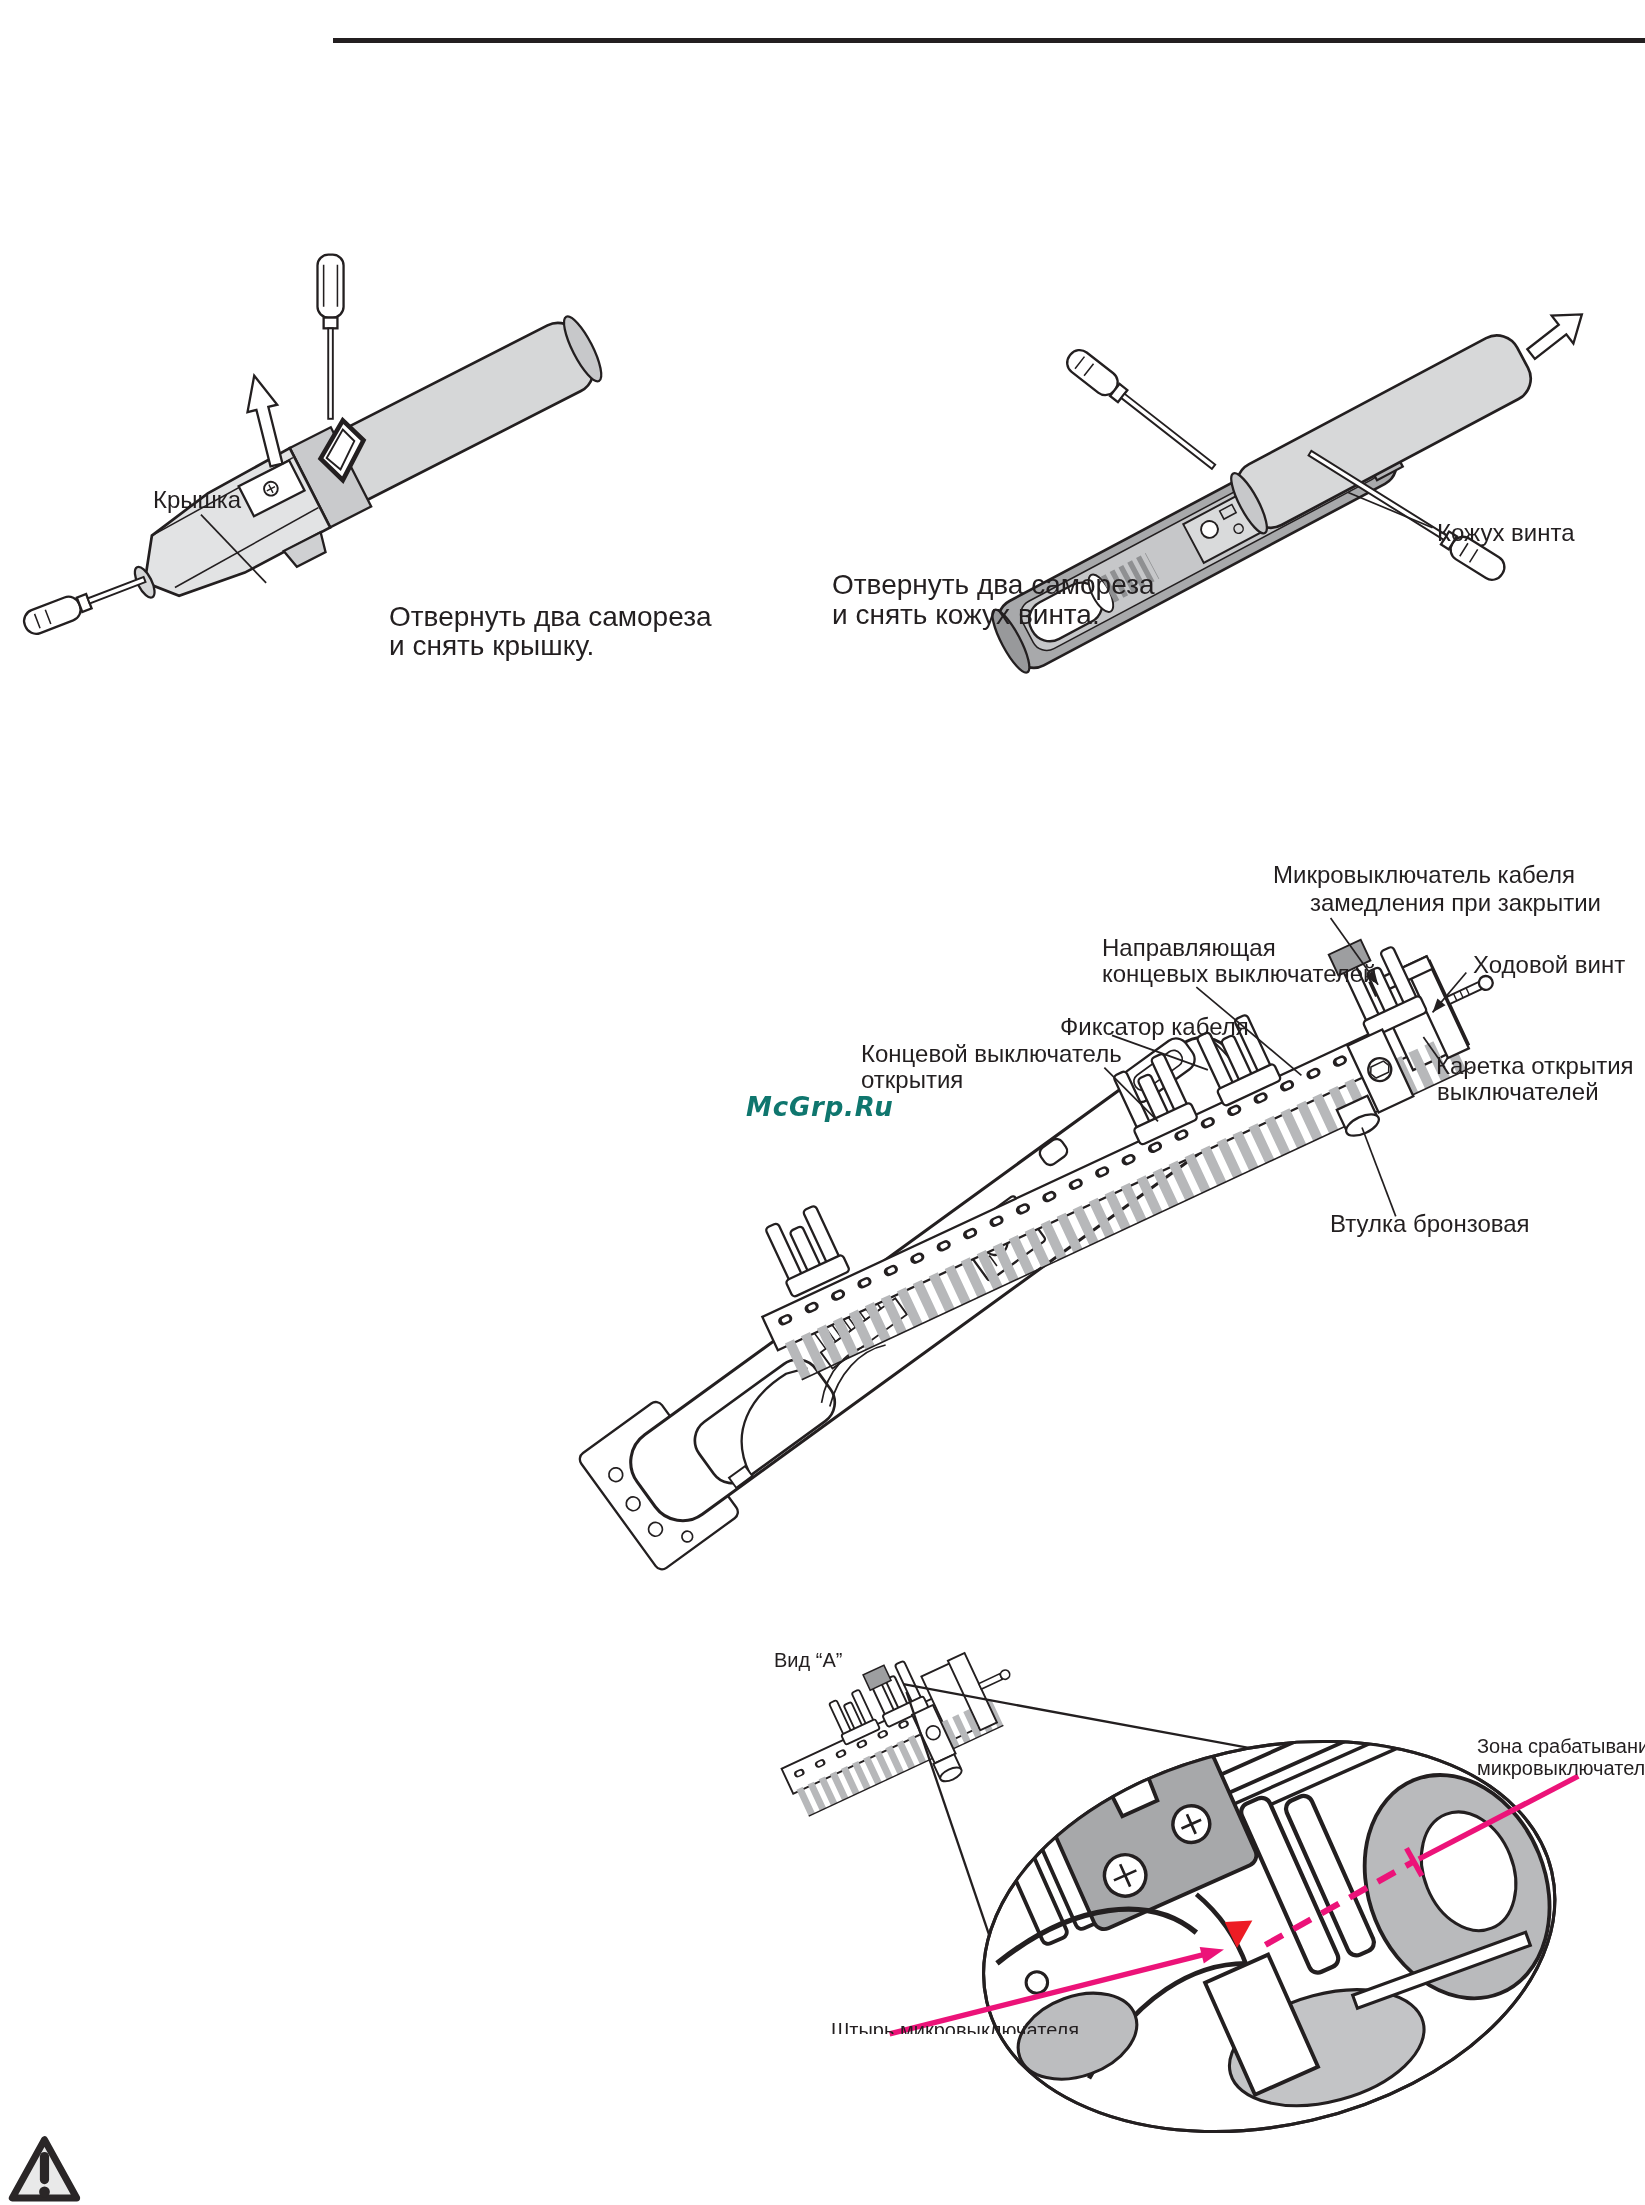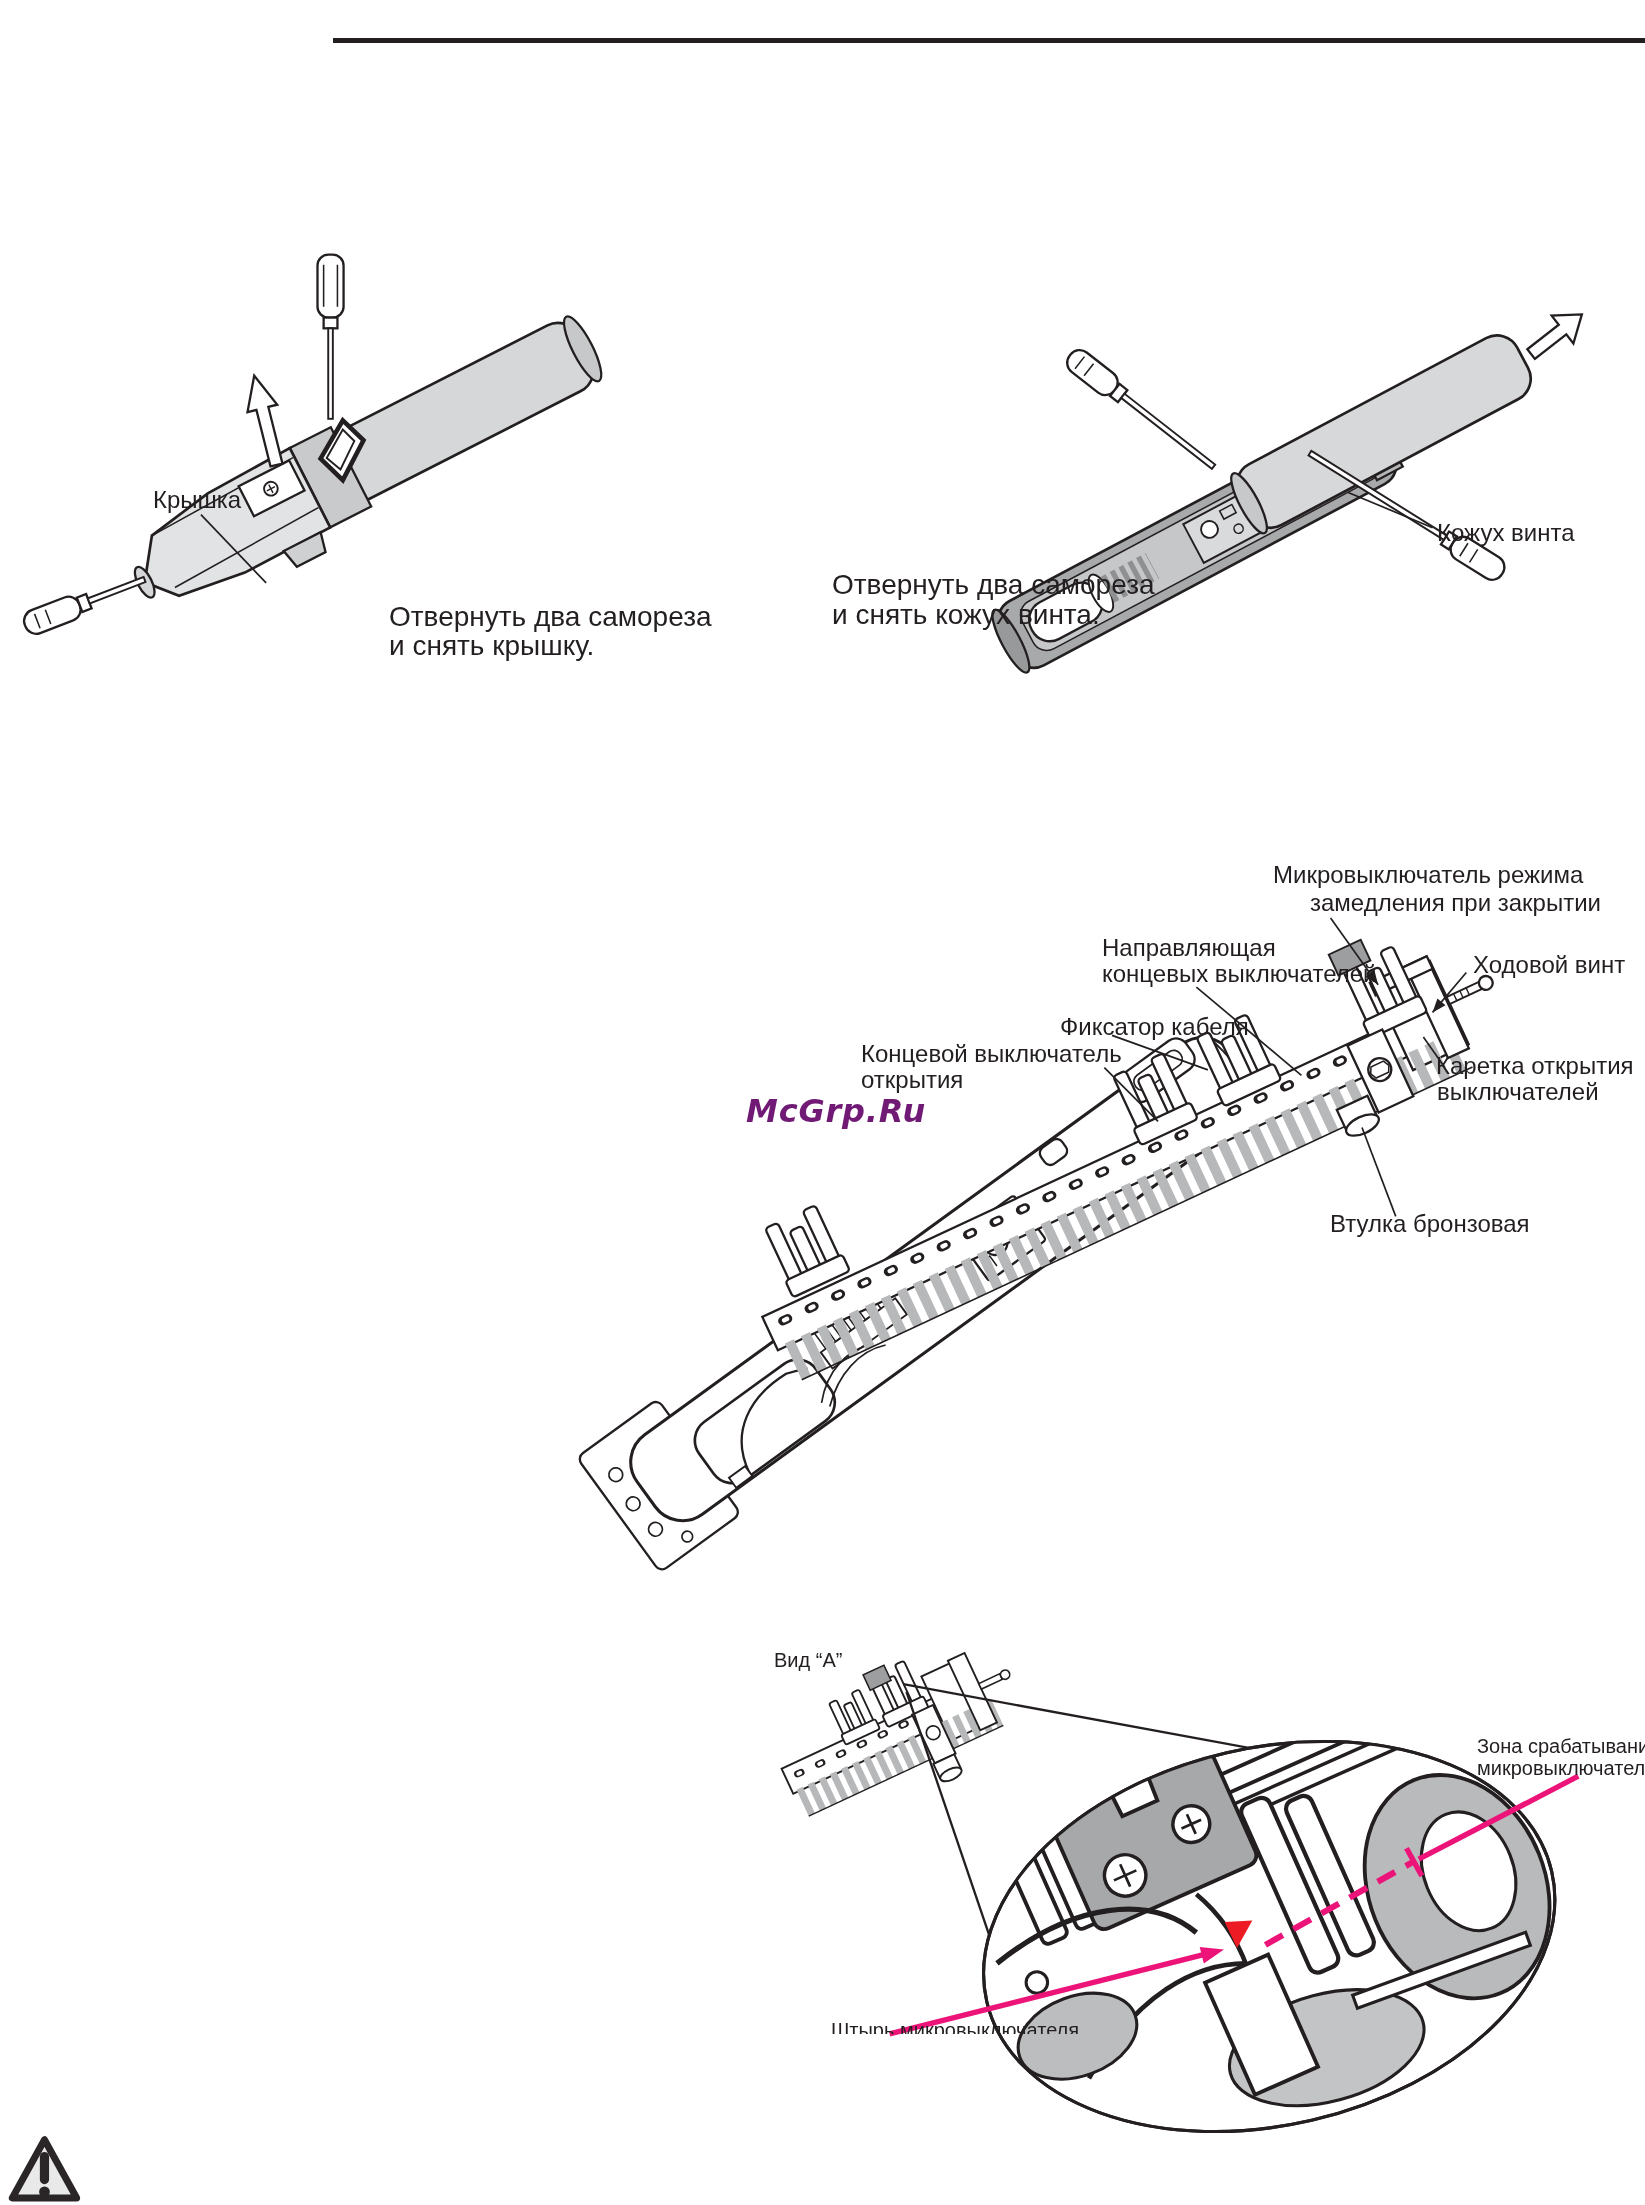--- a/index.html
+++ b/index.html
@@ -10,22 +10,22 @@
   .lbl.instr{font-size:28px;}
   .lbl.sm{font-size:20px;}
   .lbl.title{font-size:20px;margin-top:7px;}
   .lbl.clip{height:16px;overflow:hidden;}
   .logo{position:absolute;left:11.5px;top:0px;font-family:"Liberation Serif","DejaVu Serif",serif;
         font-style:italic;font-weight:bold;color:#1f1b1c;white-space:nowrap;letter-spacing:0.8px;}
   .lg-big{font-size:63px;line-height:46px;}
   .lg-sm{font-size:46px;line-height:46px;}
   .lg-reg{font-size:20px;vertical-align:34px;letter-spacing:0;}
   .toprule{position:absolute;left:333px;top:38px;width:1312px;height:5.4px;background:#231f20;}
-  .watermark{position:absolute;left:746px;top:1092px;font-size:32px;font-weight:bold;
-             font-style:italic;color:#701a75;font-family:"DejaVu Sans",sans-serif;letter-spacing:0.8px;}
+  .watermark{position:absolute;left:746px;top:1092px;font-size:26px;font-weight:bold;
+             font-style:italic;color:#0f766e;font-family:"DejaVu Sans",sans-serif;letter-spacing:0.8px;}
 </style>
 </head>
 <body>
 
 <div id="page">
 
   <svg id="art" width="1645" height="2205" viewBox="0 0 2145 2875">
     <defs>
       <g id="fork">
         <rect x="0" y="-95" width="18" height="95" rx="5"></rect>
@@ -282,21 +282,21 @@
   <div class="toprule"></div>
 
   <div class="lbl" style="left:153px;top:486px;">Крышка</div>
   <div class="lbl instr" style="left:389px;top:600px;">Отвернуть два самореза</div>
   <div class="lbl instr" style="left:389px;top:629px;">и снять крышку.</div>
 
   <div class="lbl" style="left:1437px;top:519px;">Кожух винта</div>
   <div class="lbl instr" style="left:832px;top:568px;">Отвернуть два самореза</div>
   <div class="lbl instr" style="left:832px;top:598px;">и снять кожух винта.</div>
 
-  <div class="lbl" style="left:1273px;top:861px;">Микровыключатель режима</div>
+  <div class="lbl" style="left:1273px;top:861px;">Микровыключатель кабеля</div>
   <div class="lbl" style="left:1310px;top:889px;">замедления при закрытии</div>
   <div class="lbl" style="left:1102px;top:934px;">Направляющая</div>
   <div class="lbl" style="left:1102px;top:960px;">концевых выключателей</div>
   <div class="lbl" style="left:1473px;top:951px;">Ходовой винт</div>
   <div class="lbl" style="left:1060px;top:1013px;">Фиксатор кабеля</div>
   <div class="lbl" style="left:861px;top:1040px;">Концевой выключатель</div>
   <div class="lbl" style="left:861px;top:1066px;">открытия</div>
   <div class="lbl" style="left:1436px;top:1052px;">Каретка открытия</div>
   <div class="lbl" style="left:1437px;top:1078px;">выключателей</div>
   <div class="lbl" style="left:1330px;top:1210px;">Втулка бронзовая</div>

